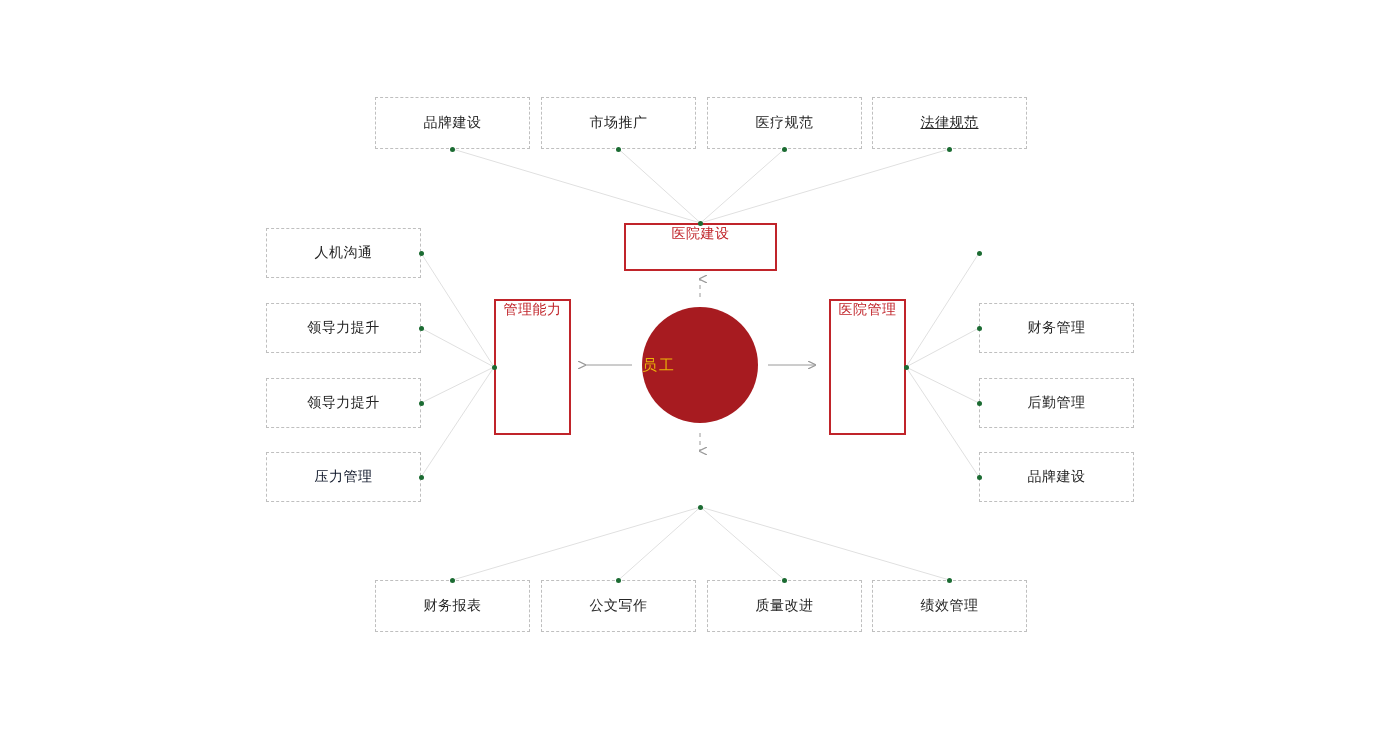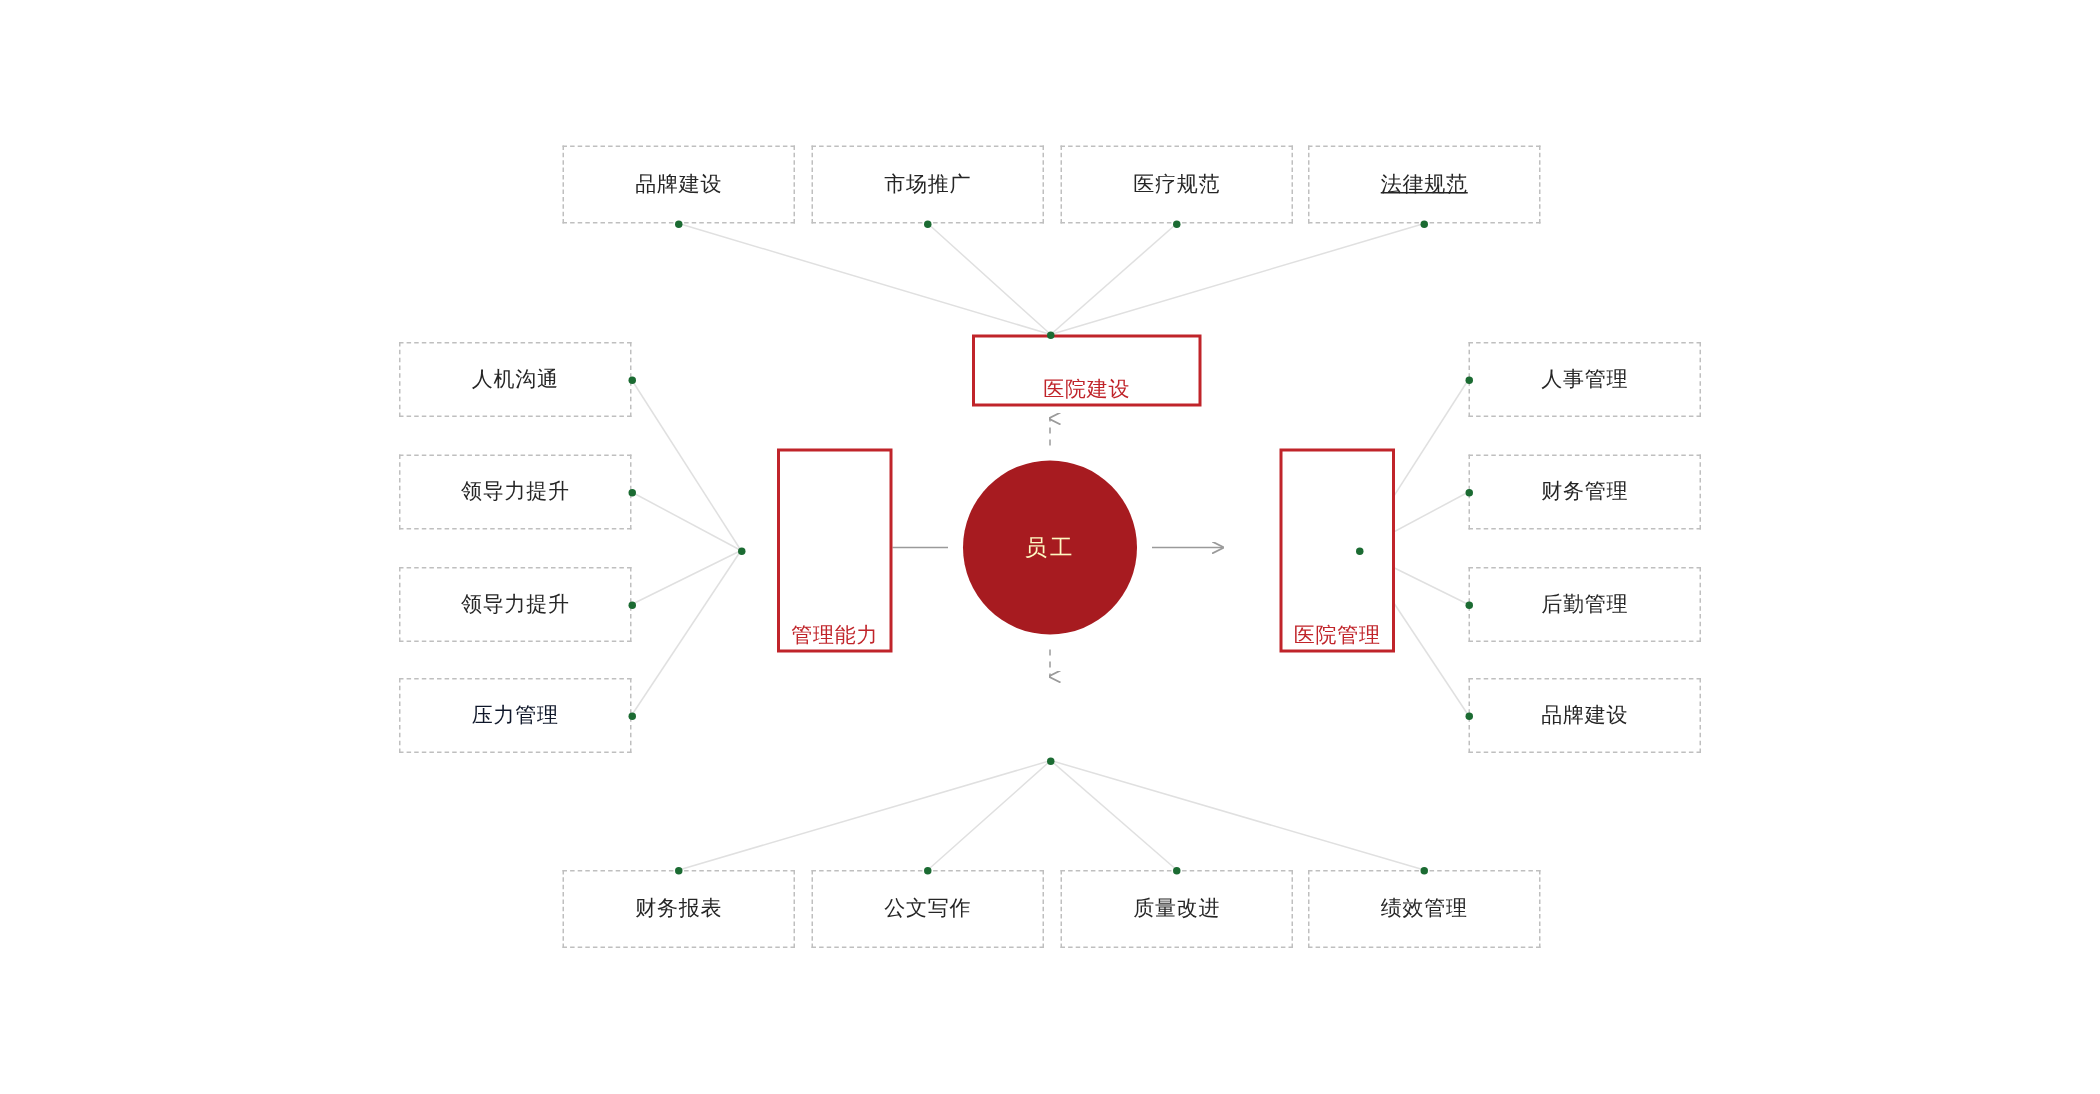--- a/index.html
+++ b/index.html
@@ -40,37 +40,36 @@
     letter-spacing: 0.5px;
     white-space: nowrap;
   }
   
   .branch {
     position: absolute;
     box-sizing: border-box;
     border: 2px solid #c0242a;
     background: #ffffff;
     display: flex;
-    align-items: flex-end;
+    align-items: flex-start;
     justify-content: center;
     color: #c0242a;
     font-size: 14px;
     letter-spacing: 0.5px;
     white-space: nowrap;
-    margin-left: 24px;
   }
   
   .center-node {
     position: absolute;
     border-radius: 50%;
     background: #a71b20;
     display: flex;
     align-items: center;
-    justify-content: center;
-    color: #fef9c3;
+    justify-content: flex-start;
+    color: #eab308;
     font-size: 15px;
     letter-spacing: 2px;
   }
   .dot {
     position: absolute;
     width: 5px;
     height: 5px;
     border-radius: 50%;
     background: #1b6b32;
   }
@@ -151,23 +150,20 @@
     <div class="dot" style="left: 418.5px; top: 325.5px; background: rgb(27, 107, 50);"></div>
     <div class="leaf" style="left: 266px; top: 378px; width: 155px; height: 50px; border-color: rgb(191, 191, 191); color: rgb(38, 38, 38);">
       <span>领导力提升</span>
     </div>
     <div class="dot" style="left: 418.5px; top: 400.5px; background: rgb(27, 107, 50);"></div>
     <div class="leaf" style="left: 266px; top: 452px; width: 155px; height: 50px; border-color: rgb(191, 191, 191); color: #0f172a;">
       <span>压力管理</span>
     </div>
     <div class="dot" style="left: 418.5px; top: 474.5px; background: rgb(27, 107, 50);"></div>
     <div class="dot" style="left: 491.5px; top: 364.5px; background: rgb(27, 107, 50);"></div>
-    <div class="leaf" style="left: 979px; top: 228px; width: 155px; height: 50px; border-color: rgb(191, 191, 191); color: rgb(38, 38, 38);">
-      <span>人事管理</span>
-    </div>
     <div class="dot" style="left: 976.5px; top: 250.5px; background: rgb(27, 107, 50);"></div>
     <div class="leaf" style="left: 979px; top: 303px; width: 155px; height: 50px; border-color: rgb(191, 191, 191); color: rgb(38, 38, 38);">
       <span>财务管理</span>
     </div>
     <div class="dot" style="left: 976.5px; top: 325.5px; background: rgb(27, 107, 50);"></div>
     <div class="leaf" style="left: 979px; top: 378px; width: 155px; height: 50px; border-color: rgb(191, 191, 191); color: rgb(38, 38, 38);">
       <span>后勤管理</span>
     </div>
     <div class="dot" style="left: 976.5px; top: 400.5px; background: rgb(27, 107, 50);"></div>
     <div class="leaf" style="left: 979px; top: 452px; width: 155px; height: 50px; border-color: rgb(191, 191, 191); color: rgb(38, 38, 38);">

